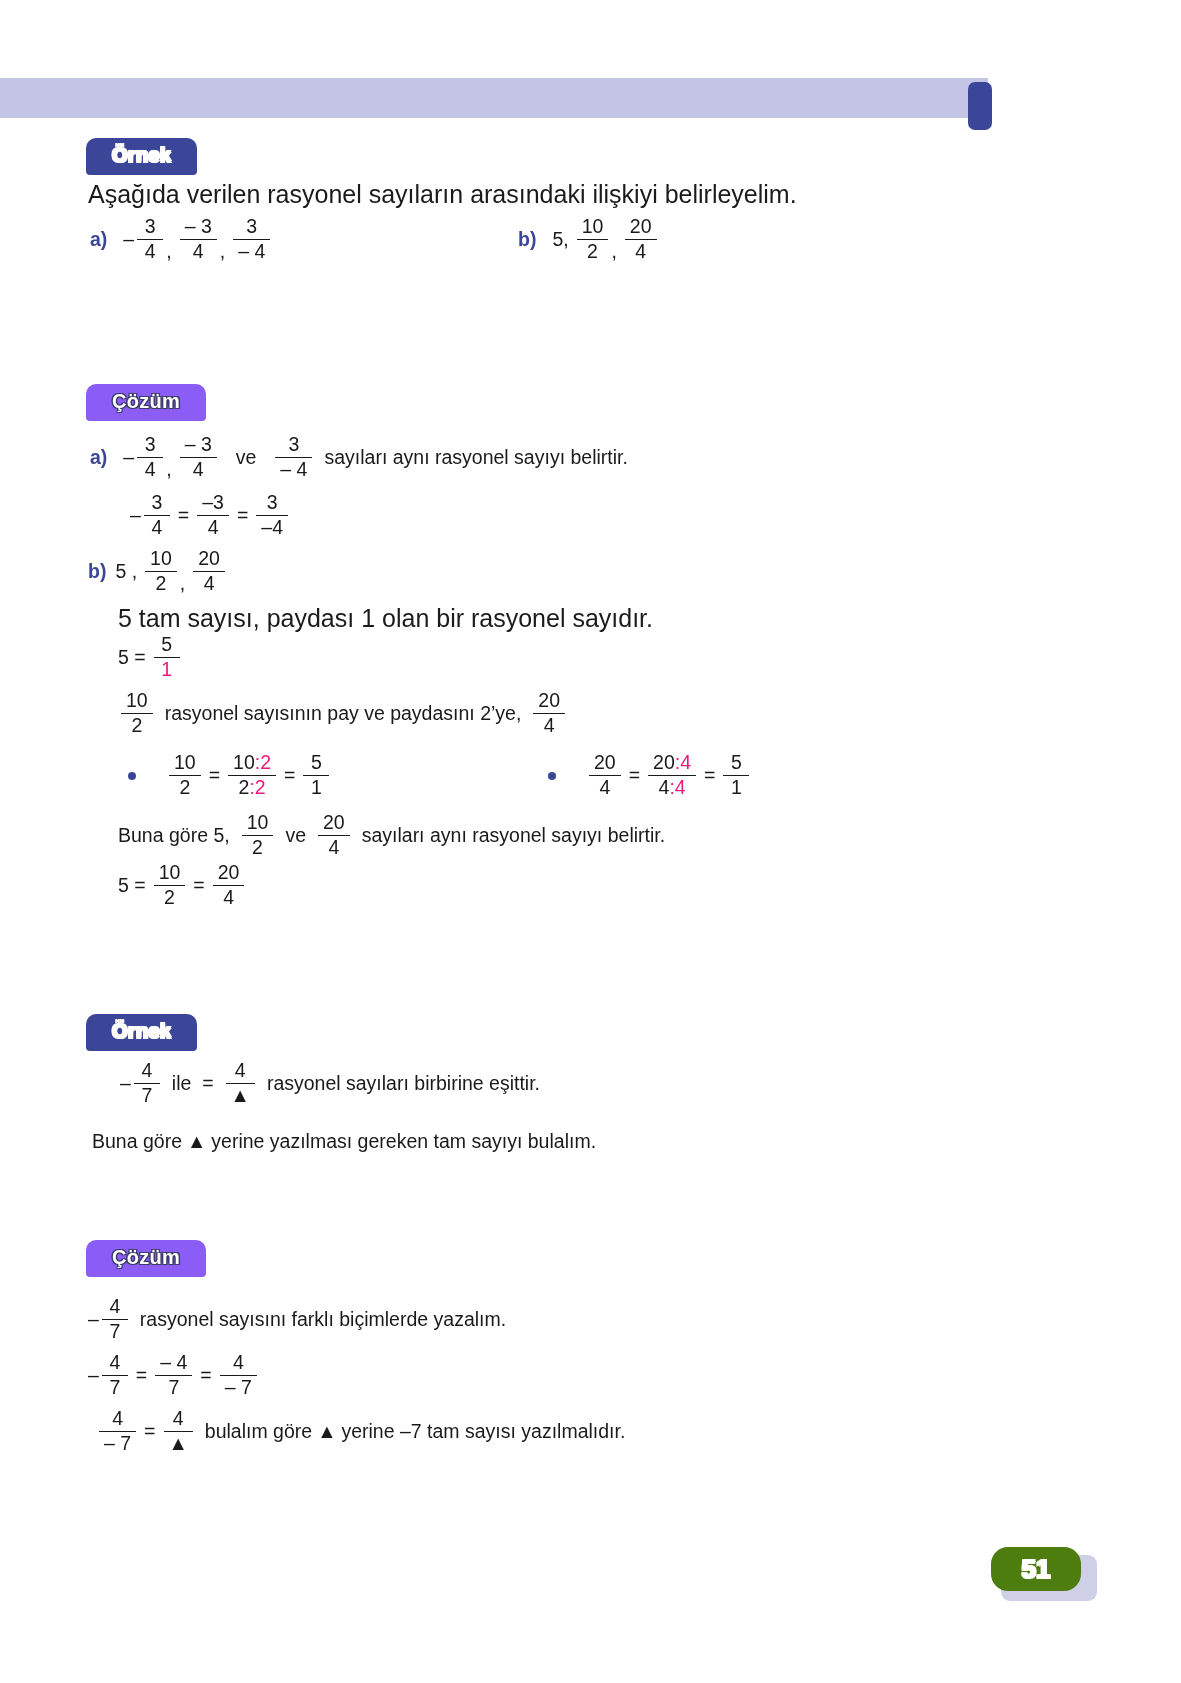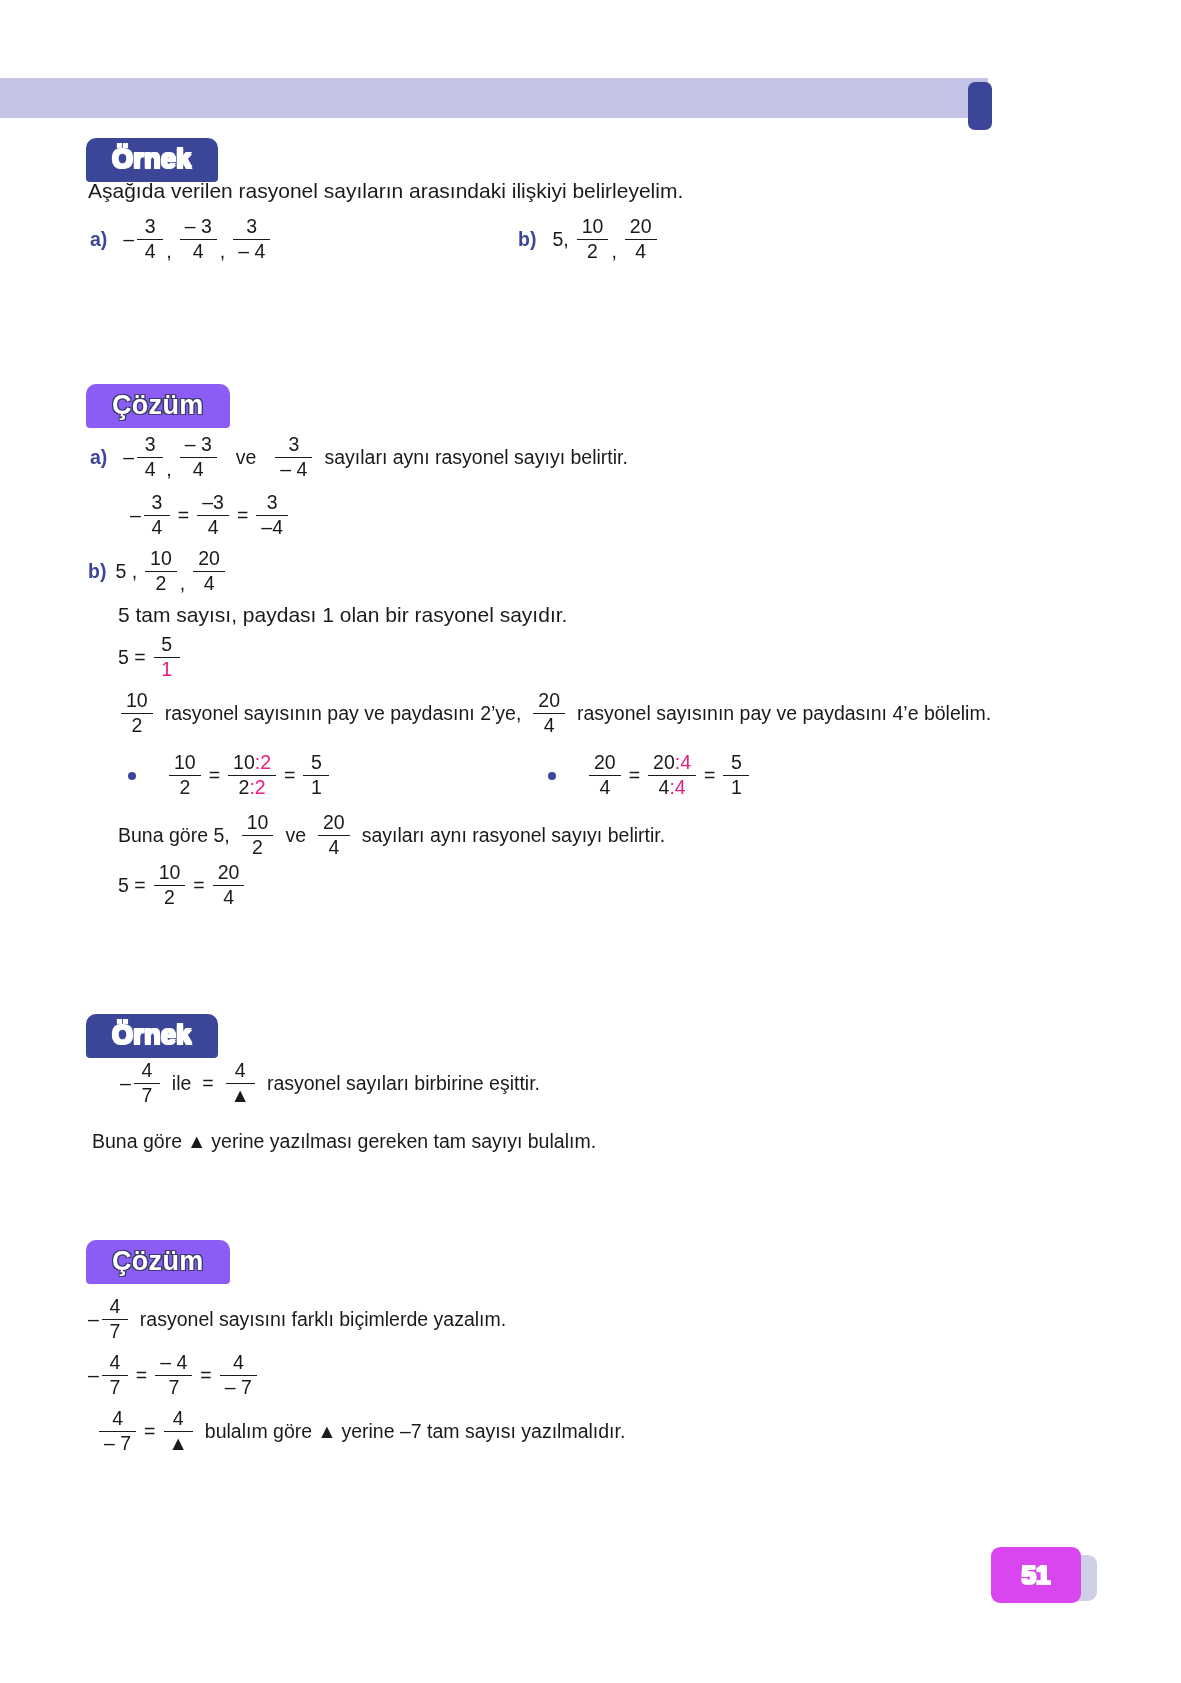--- a/index.html
+++ b/index.html
@@ -29,21 +29,21 @@
     width: 24px; height: 48px;
     background: #3c4699;
     border-radius: 7px 7px 7px 7px;
   }
 
   
   .badge {
     display: inline-block;
     border-radius: 10px 10px 4px 4px;
     padding: 7px 26px 9px 26px;
-    font-size: 27px;
+    font-size: 20px;
     font-weight: bold;
     color: #ffffff;
     letter-spacing: .3px;
     line-height: 1.05;
   }
   .badge-ornek {
     background: #3c4699;
     text-shadow:
       -1.2px -1.2px 0 #ffffff, 1.2px -1.2px 0 #ffffff,
       -1.2px  1.2px 0 #ffffff, 1.2px  1.2px 0 #ffffff,
@@ -51,21 +51,21 @@
   }
   .badge-cozum {
     background: #8b5cf6;
     text-shadow:
       -1.3px -1.3px 0 #3d3d6b, 1.3px -1.3px 0 #3d3d6b,
       -1.3px  1.3px 0 #3d3d6b, 1.3px  1.3px 0 #3d3d6b;
   }
 
   
   .para {
-    font-size: 21px;
+    font-size: 25px;
     line-height: 1.45;
     color: #1b1b1b;
   }
   .lbl {
     font-size: 19.5px;
     font-weight: bold;
     color: #3c4699;
   }
   .pink { color: #ea1a7f; }
 
@@ -128,23 +128,23 @@
   .pagenum-shadow {
     position: absolute;
     left: 10px; top: 8px;
     width: 96px; height: 46px;
     background: #cfcfe8;
     border-radius: 9px;
   }
   .pagenum {
     position: absolute;
     left: 0; top: 0;
-    width: 90px; height: 56px;
-    background: #d946ef;
-    border-radius: 9px;
+    width: 90px; height: 44px;
+    background: #4d7c0f;
+    border-radius: 17px;
     color: #ffffff;
     font-size: 26px;
     font-weight: bold;
     display: flex;
     align-items: center;
     justify-content: center;
     text-shadow:
       -1.2px -1.2px 0 #ffffff, 1.2px -1.2px 0 #ffffff,
       -1.2px  1.2px 0 #ffffff, 1.2px  1.2px 0 #ffffff;
   }
@@ -297,21 +297,20 @@
   </span>
   <span class="gap"></span>
   <span class="txt">rasyonel sayısının pay ve paydasını 2’ye,</span>
   <span class="gap"></span>
   <span class="frac">
     <span class="num">20</span>
     <span class="bar"></span>
     <span class="den">4</span>
   </span>
   <span class="gap"></span>
-  <span class="txt">rasyonel sayısının pay ve paydasını 4’e bölelim.</span>
 </div>
 
 <div class="abs mrow" style="left:128px; top:752px;">
   <span class="bullet"></span>
   <span class="gap-lg"></span>
   <span class="frac">
     <span class="num">10</span>
     <span class="bar"></span>
     <span class="den">2</span>
   </span>

